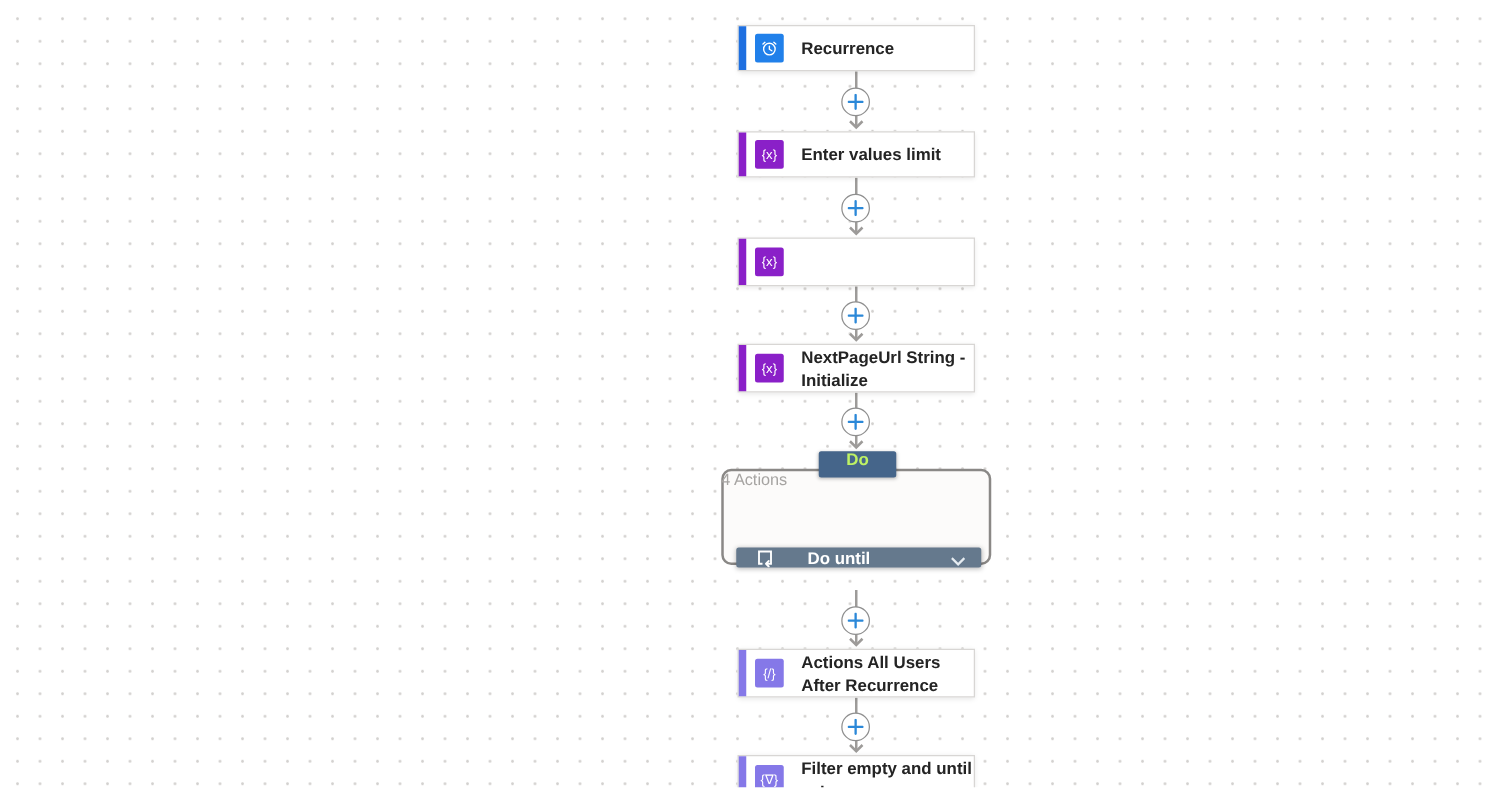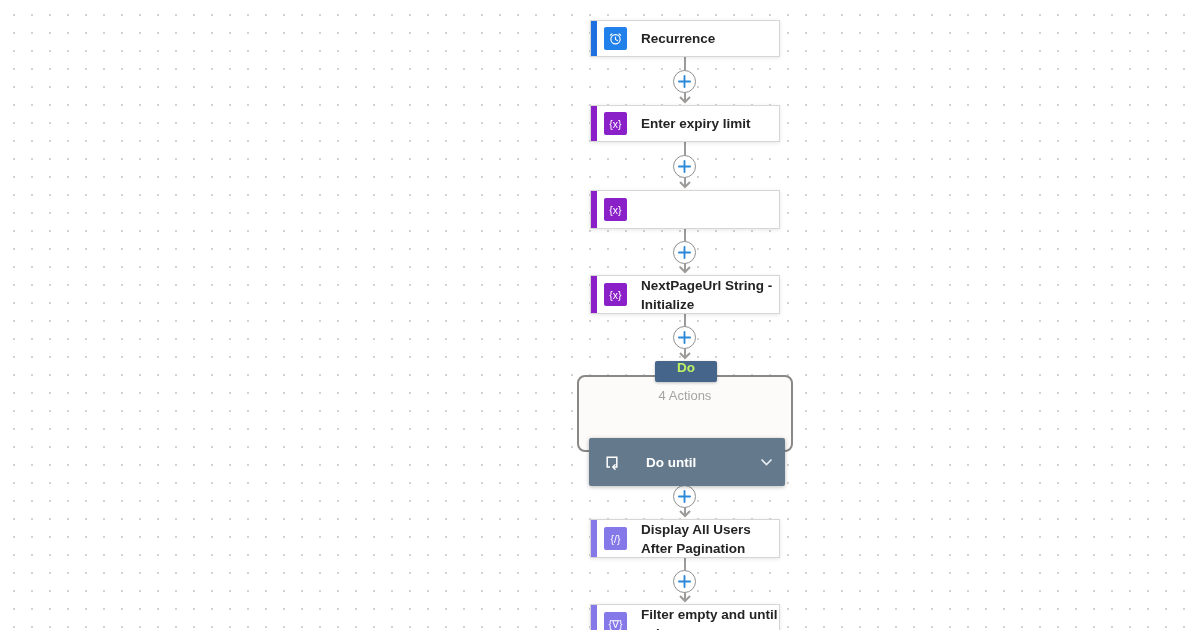--- a/index.html
+++ b/index.html
@@ -53,26 +53,26 @@
   #do-branch-button{
     position:absolute;left:655px;top:361px;width:62px;height:21px;
     border:none;border-radius:2px;
     display:flex;align-items:center;justify-content:center;gap:9px;
     color:#bef264;font-size:13.5px;font-weight:700;
     font-family:inherit;cursor:pointer;z-index:4;
     box-shadow:0 1px 3px rgba(0,0,0,0.25);
     flex-direction:column;
   }
   #actions-count{
-    position:absolute;left:577px;top:388px;width:216px;
-    text-align:center;font-size:13px;color:#a6a4a2;z-index:3;
+    position:absolute;left:577px;top:376px;width:216px;
+    font-size:13px;color:#a6a4a2;z-index:3;
   }
   #do-until-bar{
-    position:absolute;left:589px;top:438px;width:196px;height:48px;
-    border-radius:2px;display:flex;align-items:center;
+    position:absolute;left:589px;top:438px;width:196px;height:16px;
+    border-radius:2px;display:flex;align-items:flex-end;
     color:#fff;cursor:pointer;z-index:4;
     box-shadow:0 1px 4px rgba(0,0,0,0.28);
   }
   #do-until-bar .loop{margin-left:15px;display:flex;}
   #do-until-bar .dutitle{margin-left:26px;font-size:13.5px;font-weight:700;}
   #do-until-bar .chev{margin-left:auto;margin-right:12px;display:flex;}
 </style>
 </head>
 <body>
 
@@ -147,21 +147,21 @@
     <span class="ntitle">
         <span>Recurrence</span>
         <span></span>
       </span>
   </div>
 
   <div class="card" style="top:105px;height:37px;">
     <span class="accent" style="background-color: rgb(138, 32, 200);"></span>
     <span class="nicon" style="background-color: rgb(138, 32, 200);">{x}</span>
     <span class="ntitle">
-        <span>Enter expiry limit</span>
+        <span>Enter values limit</span>
         <span></span>
       </span>
   </div>
 
   <div class="card" style="top:190px;height:39px;">
     <span class="accent" style="background-color: rgb(138, 32, 200);"></span>
     <span class="nicon" style="background-color: rgb(138, 32, 200);">{x}</span>
   </div>
 
   <div class="card" style="top:275px;height:39px;">
@@ -193,22 +193,22 @@
       <svg width="13" height="9" viewBox="0 0 13 9">
           <polyline points="1.5,1.5 6.5,6.5 11.5,1.5" fill="none" stroke="#e6ecf1" stroke-width="1.7"></polyline>
         </svg>
     </span>
   </div>
 
   <div class="card" style="top:519px;height:39px;">
     <span class="accent" style="background-color: rgb(133, 120, 232);"></span>
     <span class="nicon" style="background-color: rgb(133, 120, 232);">{/}</span>
     <span class="ntitle">
-        <span>Display All Users</span>
-        <span>After Pagination</span>
+        <span>Actions All Users</span>
+        <span>After Recurrence</span>
       </span>
   </div>
 
   <div class="card" style="top:604px;height:39px;">
     <span class="accent" style="background-color: rgb(133, 120, 232);"></span>
     <span class="nicon" style="background-color: rgb(133, 120, 232);">{∇}</span>
     <span class="ntitle">
         <span>Filter empty and until</span>
         <span>values</span>
       </span>

